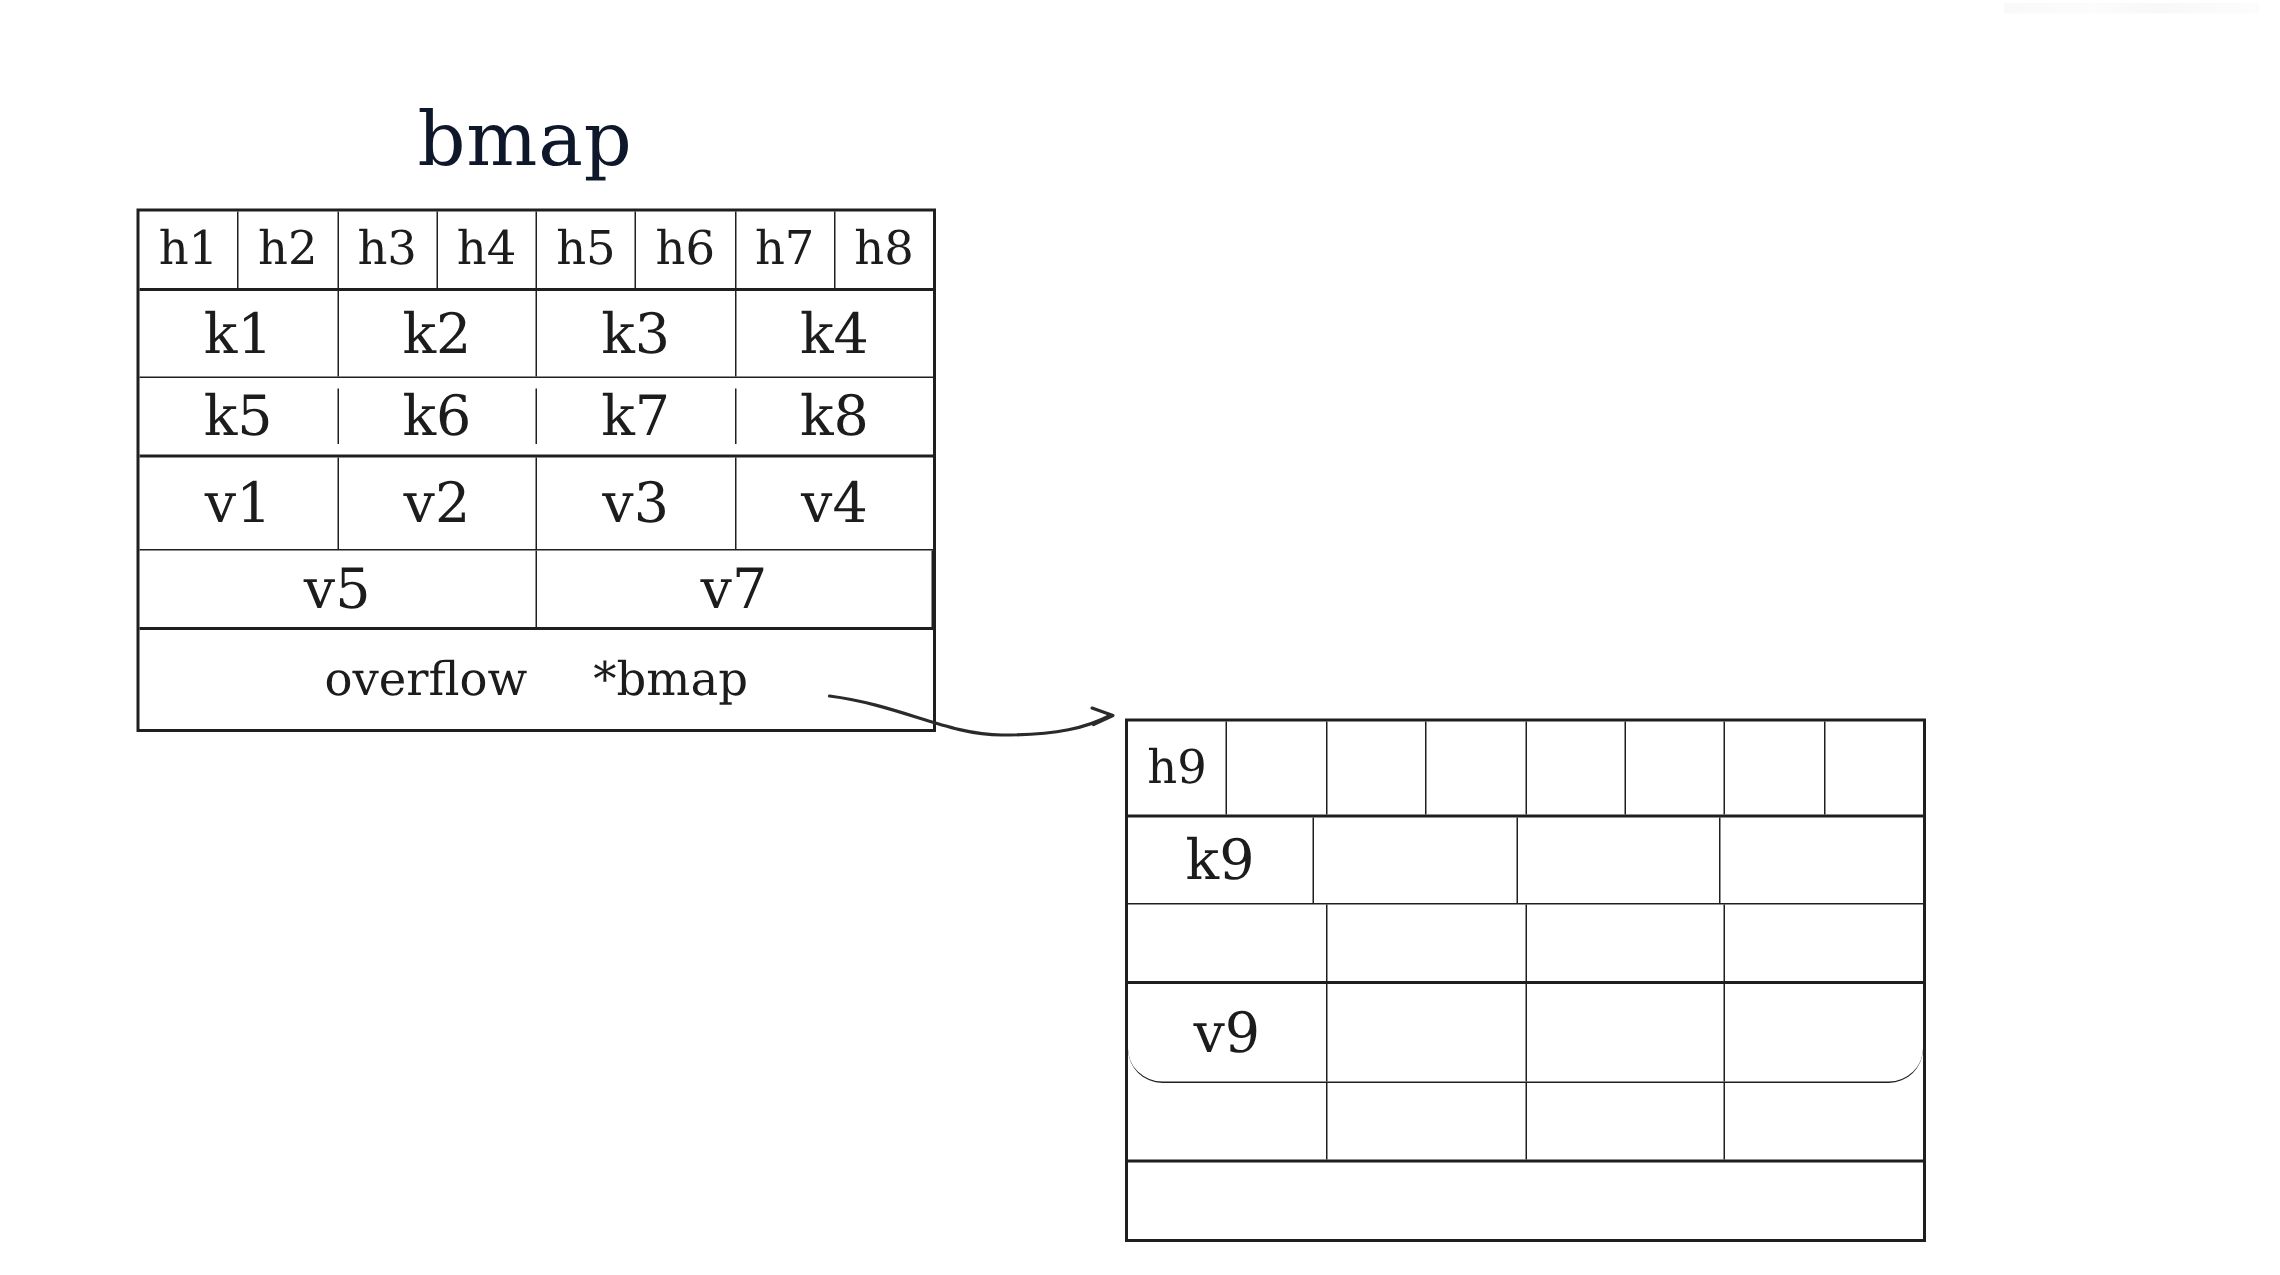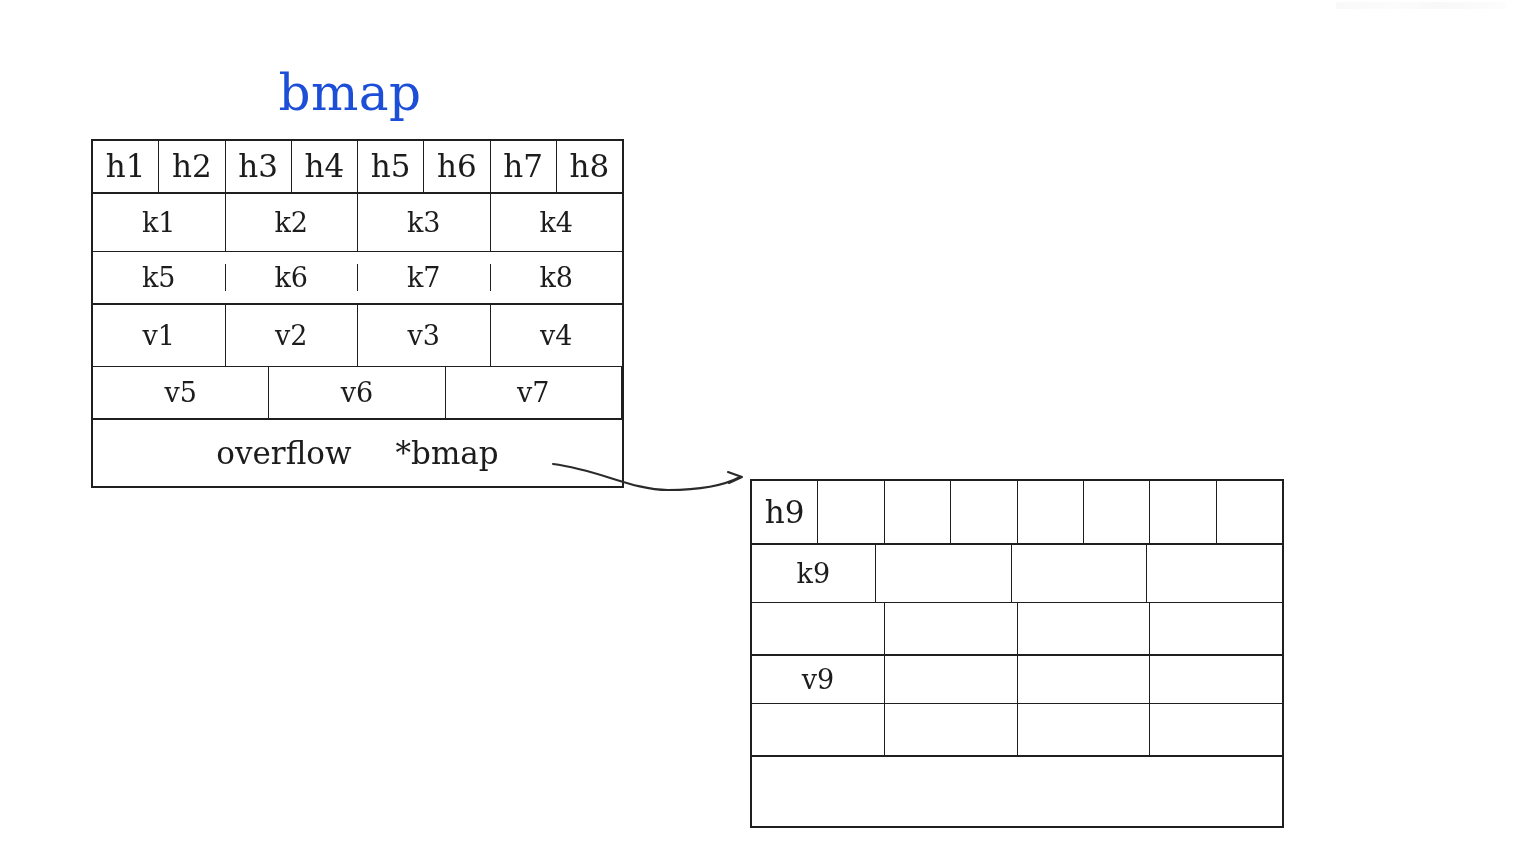--- a/index.html
+++ b/index.html
@@ -25,21 +25,21 @@
   .diagram-title {
     position: absolute;
     left: 230px;
     top: 62px;
     width: 240px;
     text-align: center;
     font-size: 50px;
     line-height: 62px;
     font-weight: 400;
     letter-spacing: 0.5px;
-    color: #1d4ed8;
+    color: #0f172a;
     white-space: nowrap;
   }
 
   
   .struct {
     position: absolute;
     box-sizing: border-box;
     border: 2px solid #1f1f1f;
     background: #ffffff;
   }
@@ -81,21 +81,21 @@
     flex: 1 1 0;
     font-size: 31px;
   }
 
   
   .row-kv {
     height: 58px;
   }
   .row-kv .cell {
     flex: 1 1 0;
-    font-size: 27px;
+    font-size: 37px;
   }
 
   
   .row-overflow {
     height: 70px;
   }
   .row-overflow .cell {
     flex: 1 1 0;
     border-right: none;
     font-size: 31px;
@@ -123,21 +123,21 @@
   
   #overflow-table {
     left: 750px;
     top: 479px;
     width: 534px;
     height: 349px;
   }
   #overflow-table .row-hash   { height: 64px; }
   #overflow-table .r-k1       { height: 58px; gap: 12px; }
   #overflow-table .r-k2       { height: 53px; }
-  #overflow-table .r-v1       { height: 48px; }
+  #overflow-table .r-v1       { height: 66px; border-radius: 23px; }
   #overflow-table .r-v2       { height: 53px; }
   #overflow-table .row-overflow { height: 66px; }
   #overflow-table .row-overflow .cell { justify-content: flex-start; }
 
   
   #connector {
     position: absolute;
     left: 540px;
     top: 440px;
     width: 230px;
@@ -199,21 +199,20 @@
 
     <div class="row row-kv r-v1 hairline">
       <div class="cell">v1</div>
       <div class="cell">v2</div>
       <div class="cell">v3</div>
       <div class="cell last">v4</div>
     </div>
 
     <div class="row row-kv r-v2">
       <div class="cell">v5</div>
-      <div class="cell">v6</div>
       <div class="cell">v7</div>
     </div>
 
     <div class="row row-overflow last">
       <div class="cell last">
         <span class="overflow-text">overflow</span>
         <span class="overflow-text">*bmap</span>
       </div>
     </div>
   </div>

